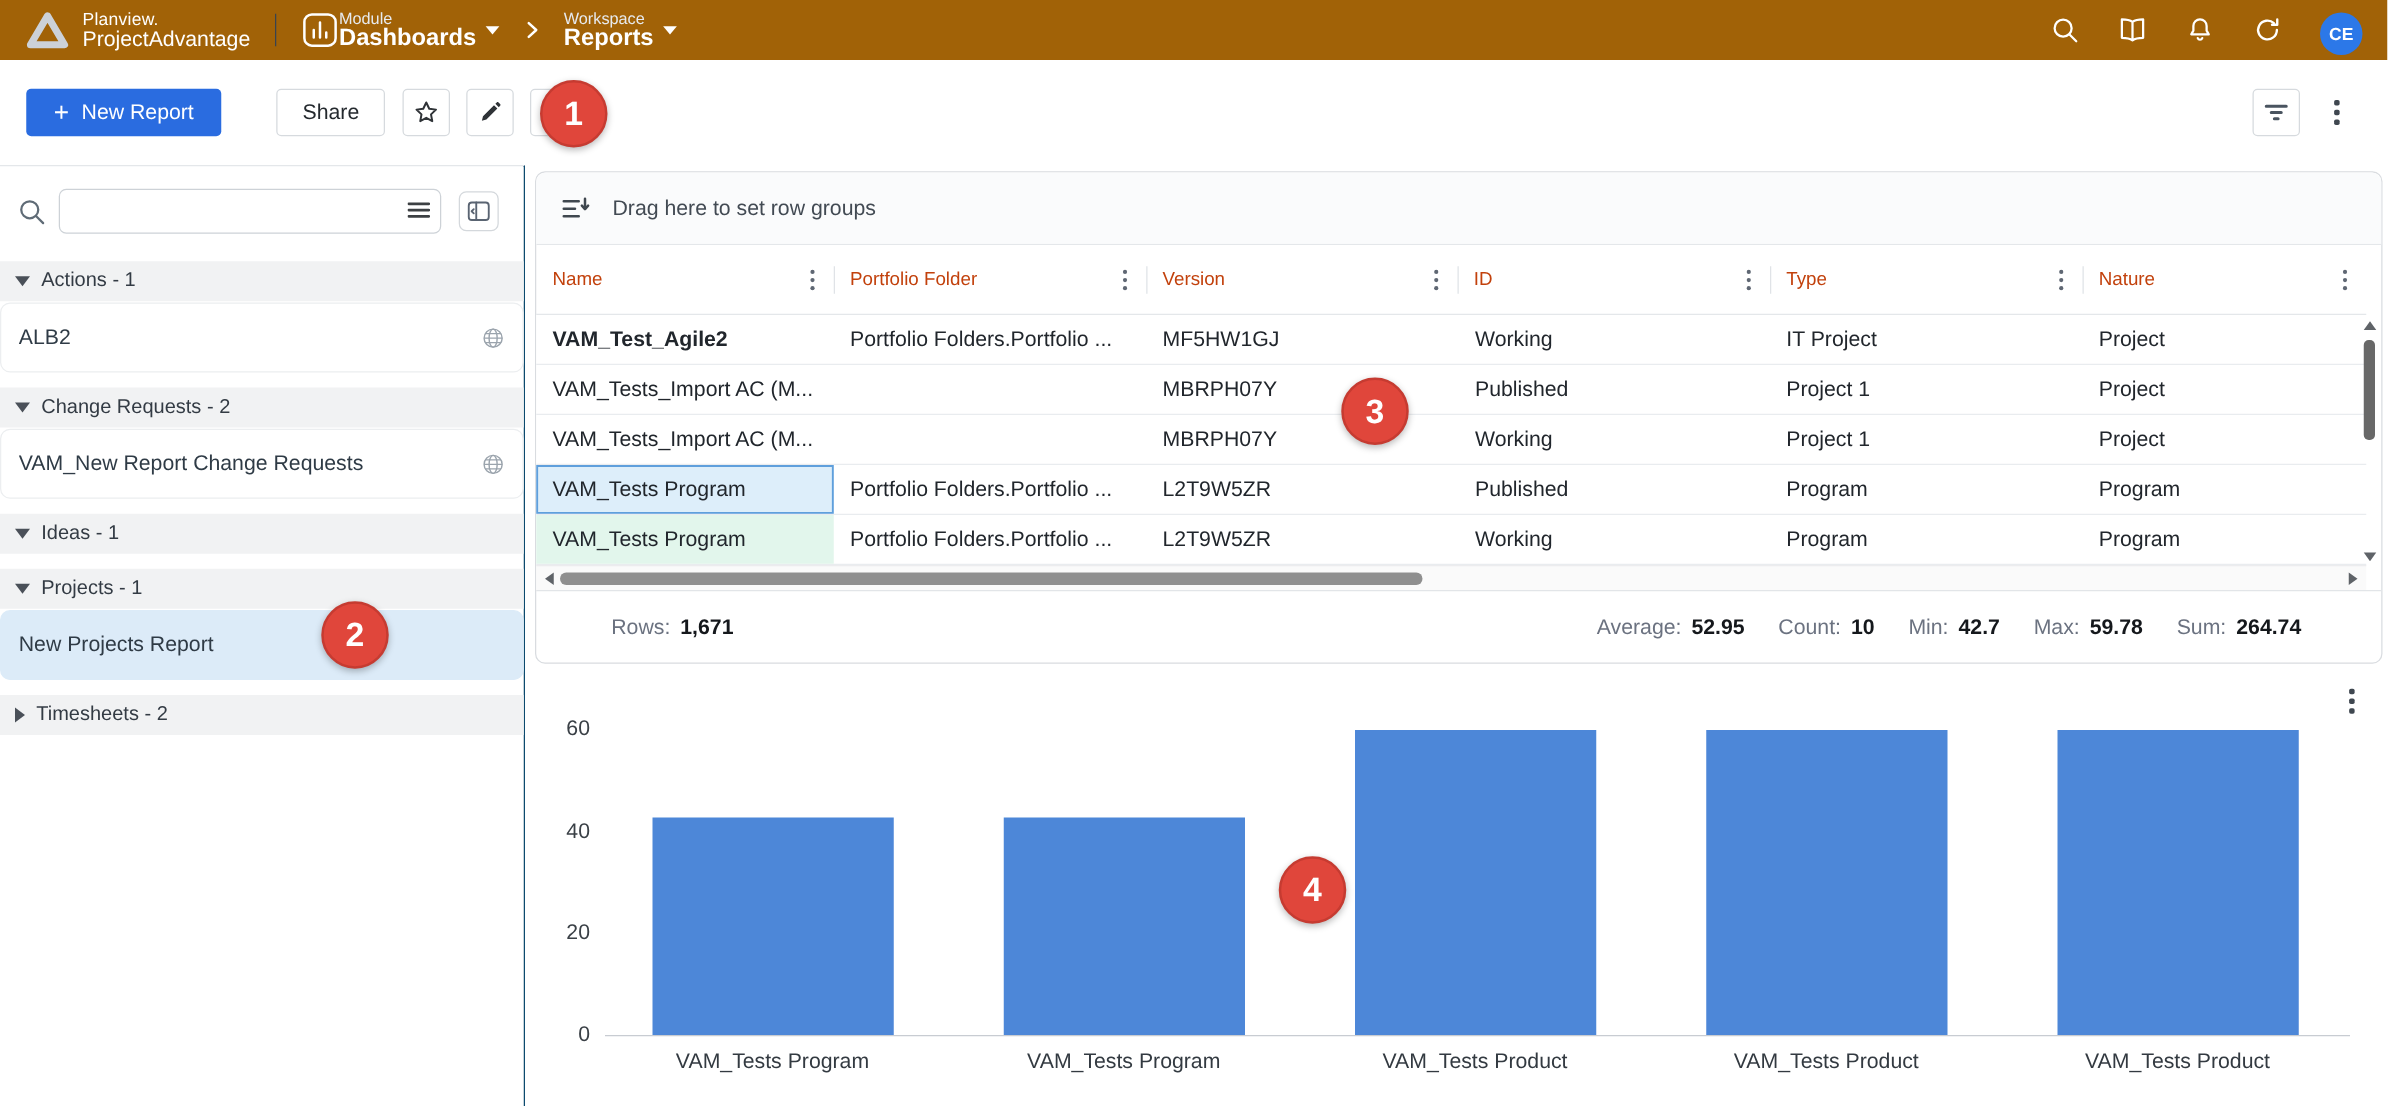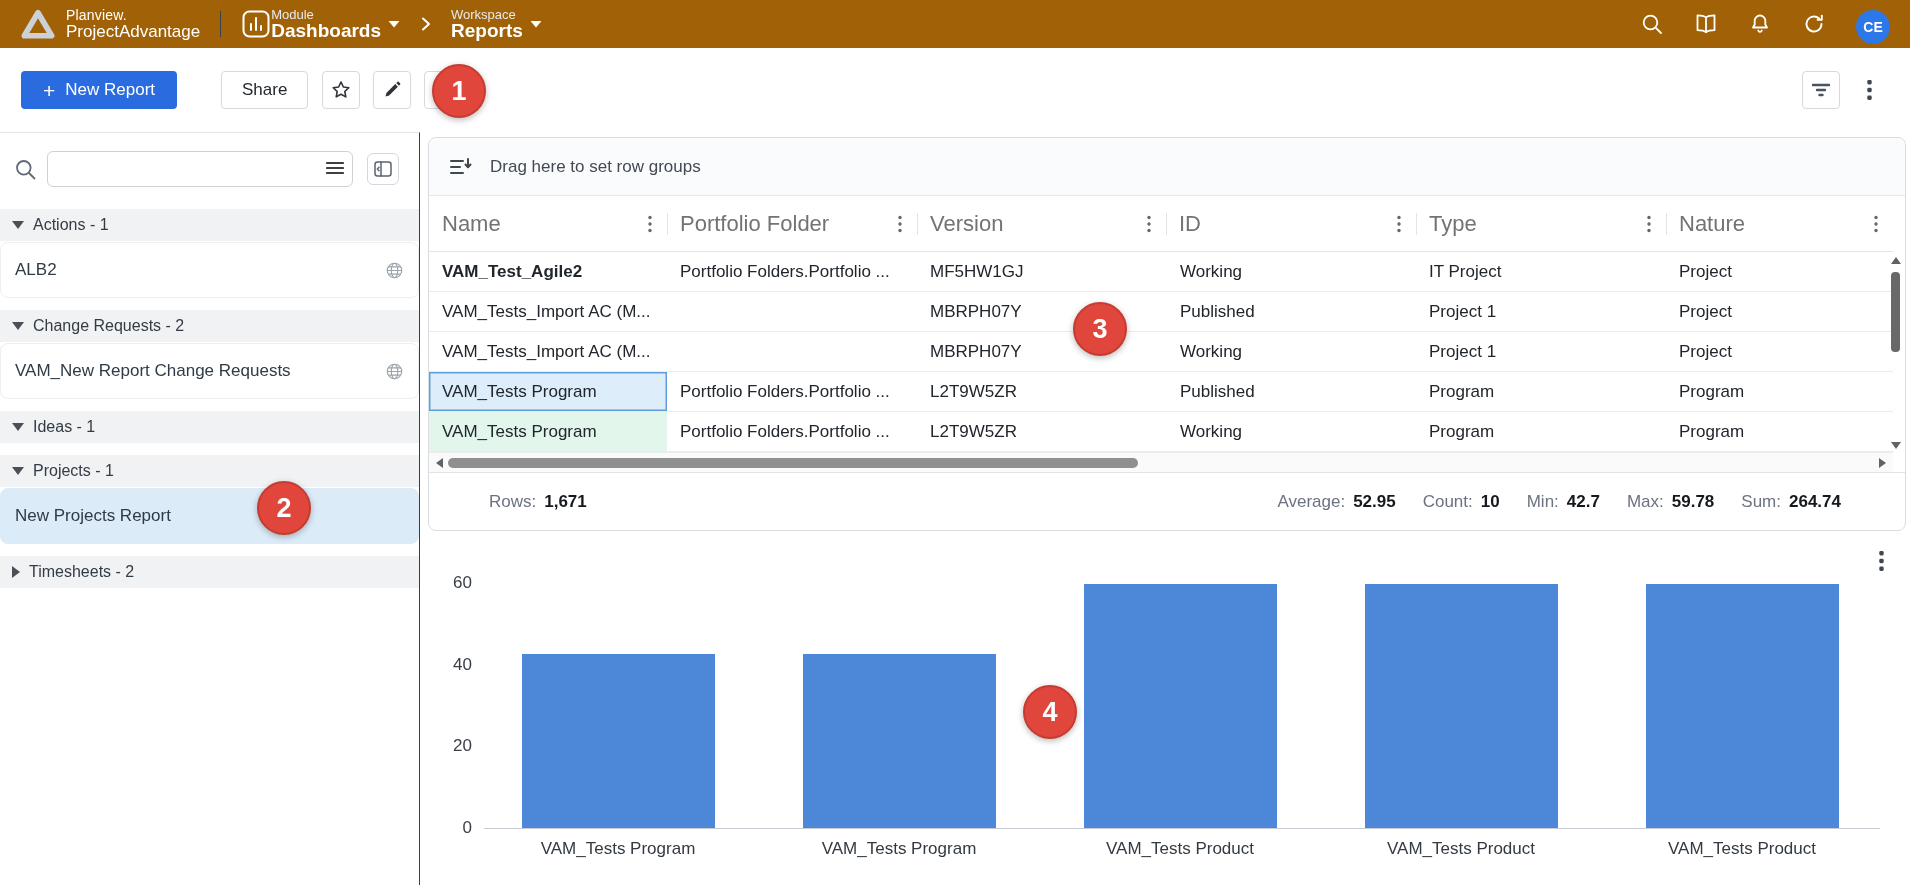--- a/index.html
+++ b/index.html
@@ -47,21 +47,21 @@
   .sb-item-label{font-size:17px;color:#2f3b46;white-space:nowrap;overflow:hidden}
   .sb-globe{margin-left:auto;display:flex}
 
   
   .grid-panel{position:absolute;left:428px;top:137px;width:1478px;height:394px;border:1px solid #d9dce0;border-radius:8px;background:#fff}
   .dropzone{position:absolute;left:0;top:0;width:1476px;height:58px;background:#fafbfc;border-bottom:1px solid #e4e7ea;border-radius:8px 8px 0 0;display:flex;align-items:center;padding-left:20px;gap:17px}
   .dz-text{font-size:17px;color:#424a53}
   .grid-header{position:absolute;left:0;top:58px;width:1464px;height:56px;border-bottom:1px solid #e4e7ea;display:flex}
   .g-hcell{position:relative;display:flex;align-items:center;padding-left:13px;flex:none;cursor:pointer}
   .g-hcell.has-sep::before{content:'';position:absolute;left:0;top:17px;height:22px;width:1px;background:#e0e3e7}
-  .g-hlabel{font-size:22px;color:#737373}
+  .g-hlabel{font-size:15px;color:#c2410c}
   .g-hkebab{margin-left:auto;margin-right:15px;display:flex;cursor:pointer}
   .grid-rows{position:absolute;left:0;top:114px;width:1464px;height:200px}
   .g-row{display:flex;height:40px;border-bottom:1px solid #e9ecef;background:#fff}
   .g-cell{height:39px;line-height:39px;padding-left:13px;font-size:17px;color:#21262c;white-space:nowrap;overflow:hidden;flex:none}
   .g-cell.hl-blue{background:#ddeefa;box-shadow:inset 0 0 0 1.5px #5f9fdc}
   .g-cell.hl-green{background:#e2f6ec}
 
   .vscroll{position:absolute;right:2px;top:116px;width:13px;height:198px}
   .varr{position:absolute;left:1px;width:0;height:0;border-left:5px solid transparent;border-right:5px solid transparent}
   .varr.up{top:3px;border-bottom:7px solid #5f6368}

